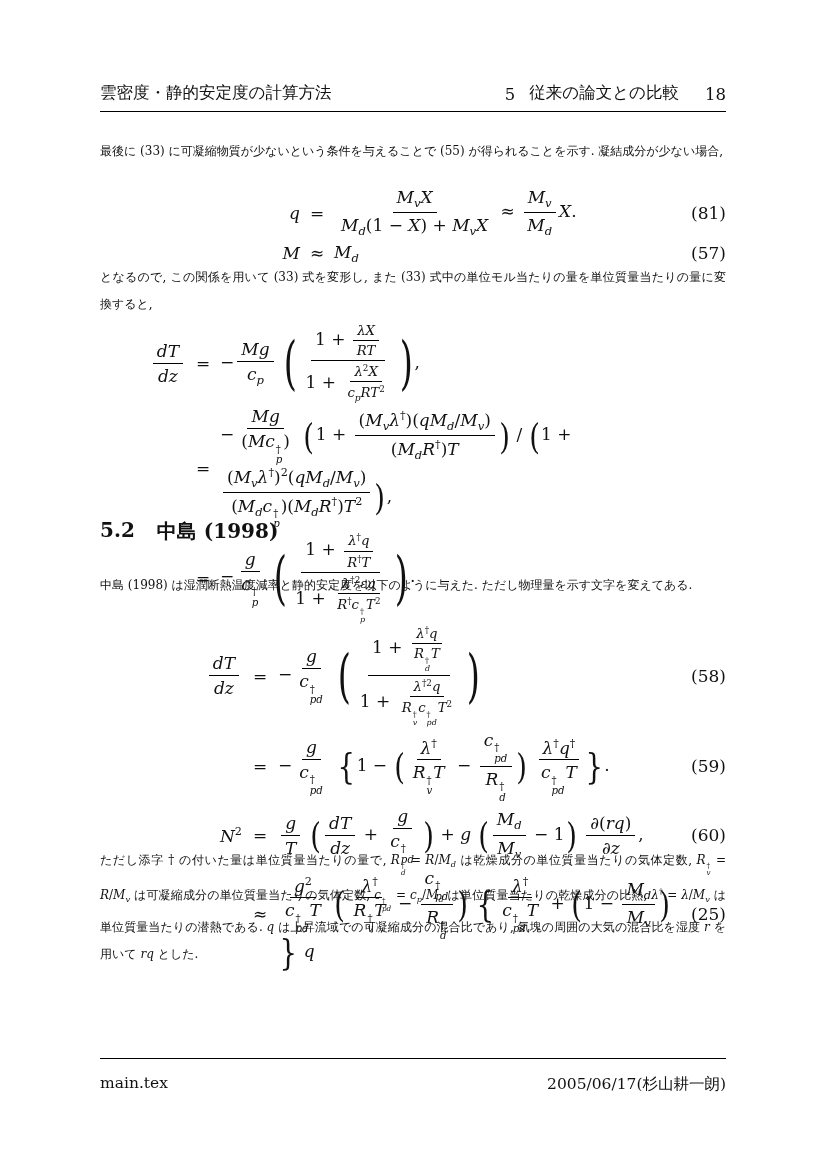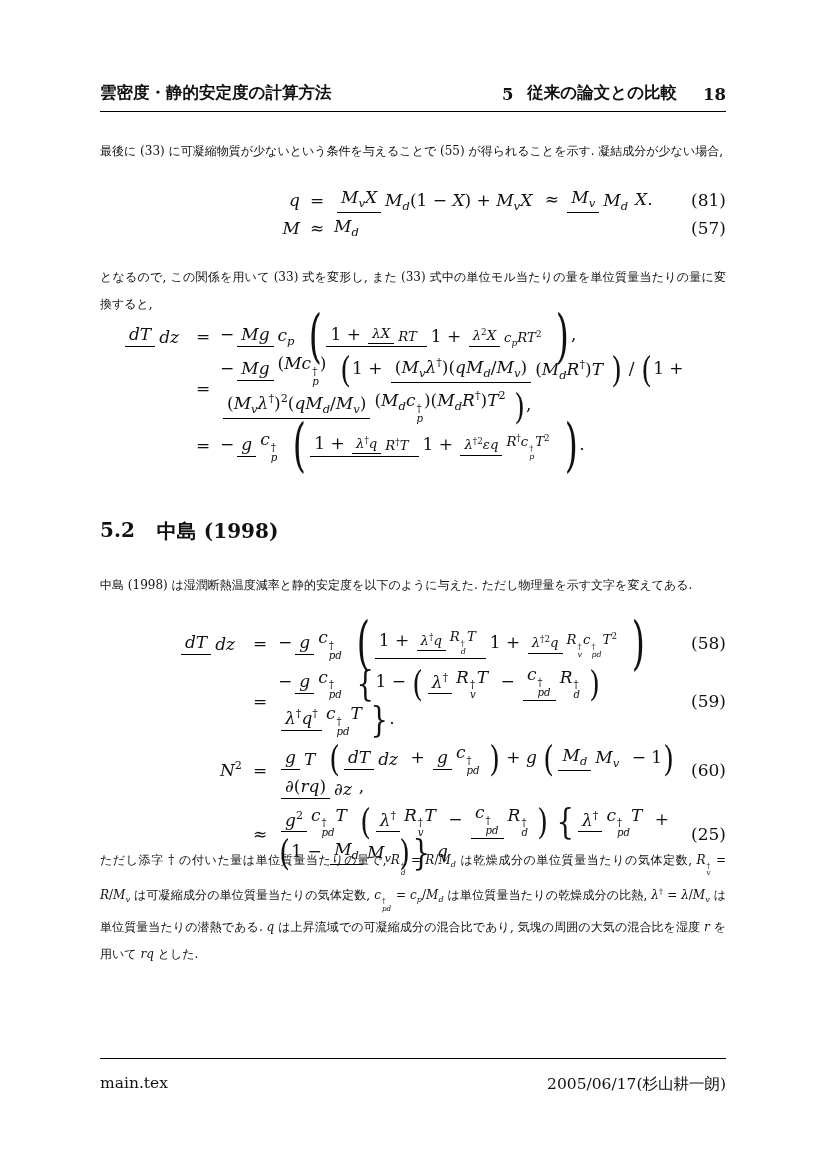--- a/index.html
+++ b/index.html
@@ -7,21 +7,21 @@
     position:relative;width:826px;height:1169px;margin:0 auto;
     background:#ffffff;color:#111;
     font-family:"DejaVu Serif","Liberation Serif",serif;
     overflow:hidden;
   }
   .blk{position:absolute;left:100px;width:626px;}
 
   
   .hdr{display:flex;justify-content:space-between;align-items:flex-end;
        border-bottom:1.5px solid #000;padding-bottom:7px;
-       font-weight:bold;font-size:16.5px;}
+       font-weight:normal;font-size:16.5px;}
   .hdr-right{display:flex;align-items:flex-end;}
   .hdr-sec-no{margin-right:14px;}
   .hdr-pageno{margin-left:26px;}
   .ftr{border-top:1.5px solid #000;padding-top:15px;display:flex;
        justify-content:space-between;font-size:15.5px;}
 
   
   .para{margin:0;font-size:12px;line-height:27px;text-align:justify;}
 
   
@@ -37,21 +37,21 @@
   .disp1 .lhs{width:200px;}
   .deriv .lhs{width:86px;}
   .naka  .lhs{width:142px;}
   .naka  .rel{flex-basis:36px;}
 
   i{font-style:italic;}
   sub{font-size:0.68em;font-style:italic;}
   sup{font-size:0.66em;font-style:normal;}
 
   
-  .fr{display:inline-flex;flex-direction:row;align-items:center;
+  .fr{display:inline-flex;flex-direction:column;align-items:center;
       vertical-align:middle;margin:0 3px;}
   .fr .nu{display:block;padding:0 4px 2px;border-bottom:1px solid #000;
           text-align:center;white-space:nowrap;}
   .fr .de{display:block;padding:2px 4px 0;text-align:center;white-space:nowrap;}
   .fr .fr{font-size:0.78em;margin:0 2px;}
 
   
   .ss{display:inline-flex;flex-direction:column;align-items:flex-start;
       vertical-align:-0.55em;line-height:1;font-size:0.6em;font-style:normal;
       margin:0 1px;}

